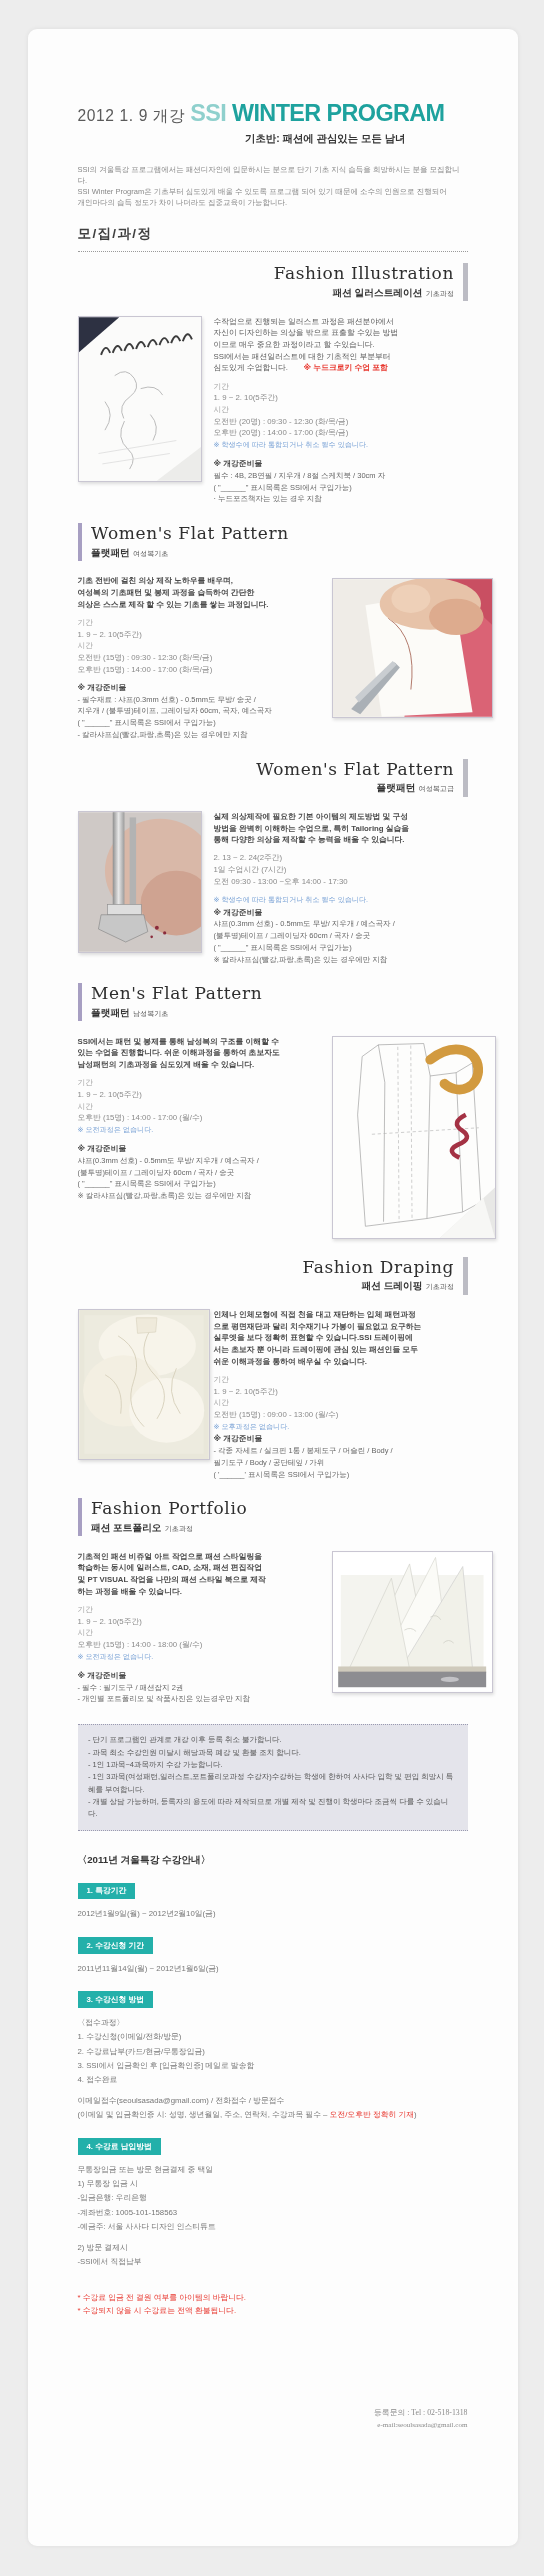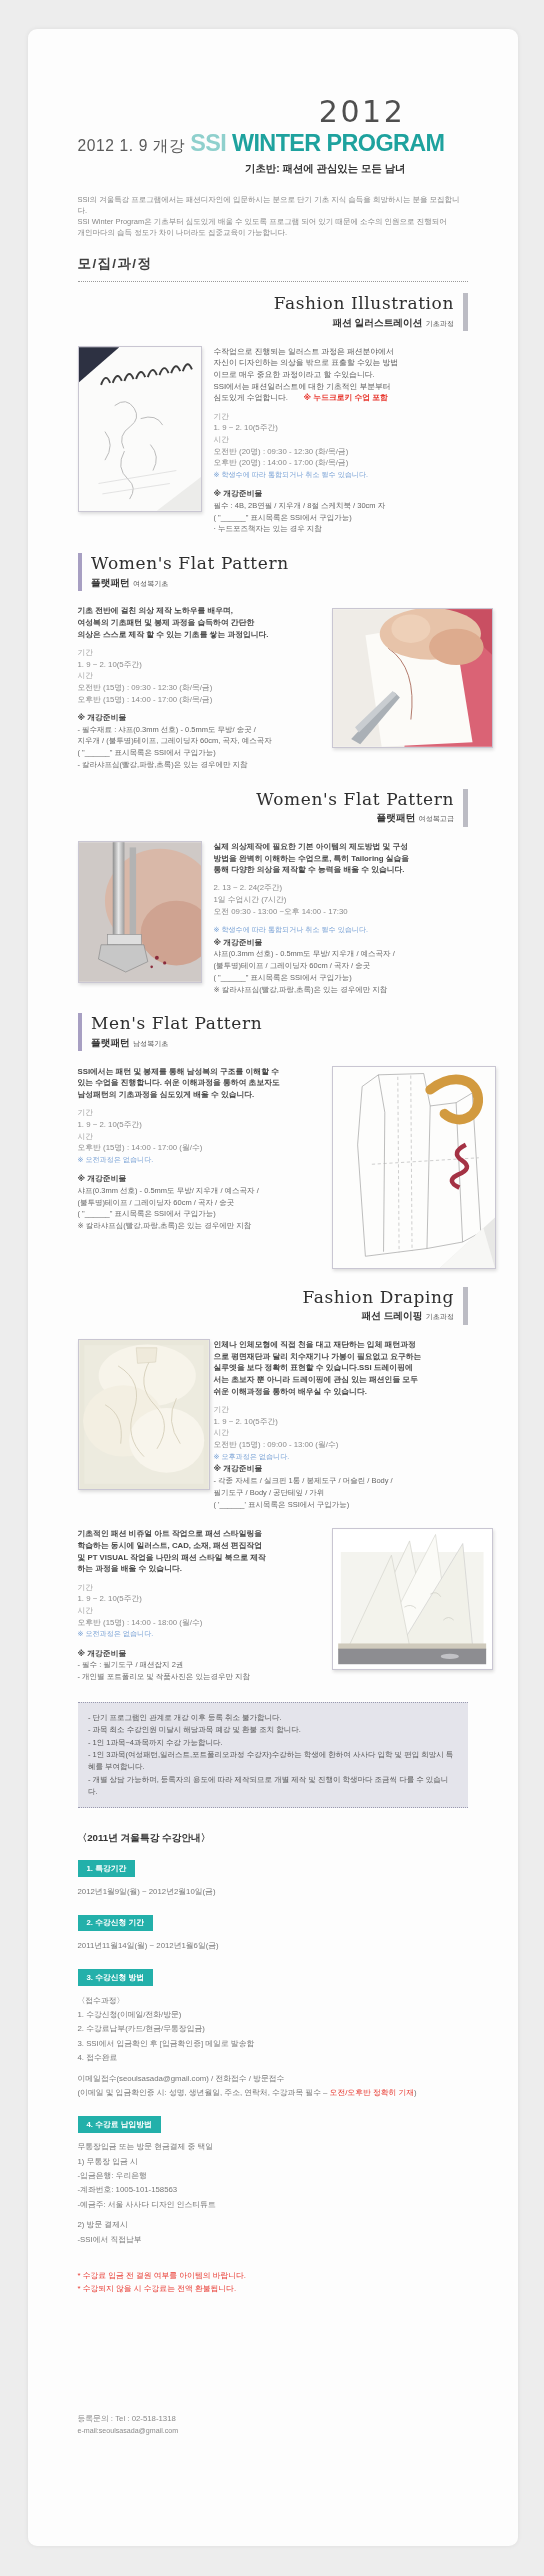--- a/index.html
+++ b/index.html
@@ -59,33 +59,32 @@
   .notice-box .ln{line-height:12.3px;min-height:12.3px;font-size:7.5px;color:#555;}
   
   .guide-heading{margin:23.4px 0 0;font-size:9.7px;font-weight:bold;color:#333;}
   .g-label{display:inline-block;background:#23b0aa;color:#fff;font-size:7.8px;font-weight:bold;
            padding:2.6px 9px 3.2px;margin:15.6px 0 7.8px;}
   .g-lines .ln{line-height:14.3px;min-height:14.3px;font-size:7.8px;color:#777;}
   .g-lines .gap{height:6.5px;min-height:6.5px;}
   .red-notes{margin-top:22px;}
   .red-notes .ln{color:#e8382f;font-size:7.8px;line-height:13px;min-height:13px;}
   
-  .footer{margin-top:118px;text-align:left;color:#8a8a8a;}
+  .footer{margin-top:90px;text-align:right;color:#8a8a8a;font-family:Liberation Serif, serif;}
   .footer .l1{font-size:7.8px;}
   .footer .l2{font-size:7.1px;margin-top:2.6px;}
 </style>
 </head>
 <body>
 
 <div class="page">
   <div class="card">
 
     <header>
       <div class="hdr-top">
-        <div class="year">2012</div>
         <div class="title-line">
           <span class="open">2012 1. 9 개강 </span><span class="ssi">SSI</span><span class="prog"> WINTER PROGRAM</span>
         </div>
         <div class="target">기초반: 패션에 관심있는 모든 남녀</div>
       </div>
       <div class="intro">
           <div class="ln">SSI의 겨울특강 프로그램에서는 패션디자인에  입문하시는 분으로 단기 기초 지식 습득을 희망하시는 분을 모집합니다.</div>
           <div class="ln">SSI Winter Program은 기초부터 심도있게 배울 수 있도록 프로그램 되어 있기 때문에 소수의 인원으로 진행되어</div>
           <div class="ln">개인마다의 습득 정도가 차이 나더라도 집중교육이 가능합니다.</div>
         </div>
@@ -327,20 +326,27 @@
               <div class="ln"><span class="s-value">오전반 (15명) : 09:00 - 13:00 (월/수)</span></div>
               <div class="ln"><span class="s-blue">※ 오후과정은 없습니다.</span></div>
               <div class="ln"><span class="s-bold">※ 개강준비물</span></div>
               <div class="ln"><span class="s-mat">- 각종 자세트 / 실크핀 1통 / 봉제도구 / 머슬린 / Body /</span></div>
               <div class="ln"><span class="s-mat">  필기도구 / Body / 공단테잎 / 가위</span></div>
               <div class="ln"><span class="s-mat">( '______' 표시목록은 SSI에서 구입가능)</span></div>
             </div>
           </div>
         </section>
         <section class="course sec-6 align-left">
+          <div class="head">
+            <div class="bar"></div>
+            <div class="titles">
+              <div class="en">Fashion Portfolio</div>
+              <div class="ko"><b>패션 포트폴리오</b><span class="lvl">기초과정</span></div>
+            </div>
+          </div>
           <div class="body">
             <div class="text">
               <div class="ln"><span class="s-descb">기초적인 패션 비쥬얼 아트 작업으로 패션 스타일링을</span></div>
               <div class="ln"><span class="s-descb">학습하는 동시에 일러스트, CAD, 소재, 패션 편집작업</span></div>
               <div class="ln"><span class="s-descb">및 PT VISUAL 작업을 나만의 패션 스타일 북으로 제작</span></div>
               <div class="ln"><span class="s-descb">하는 과정을 배울 수 있습니다.</span></div>
               <div class="ln gap"></div>
               <div class="ln"><span class="s-label">기간</span></div>
               <div class="ln"><span class="s-value">1. 9 ~ 2. 10(5주간)</span></div>
               <div class="ln"><span class="s-label">시간</span></div>

